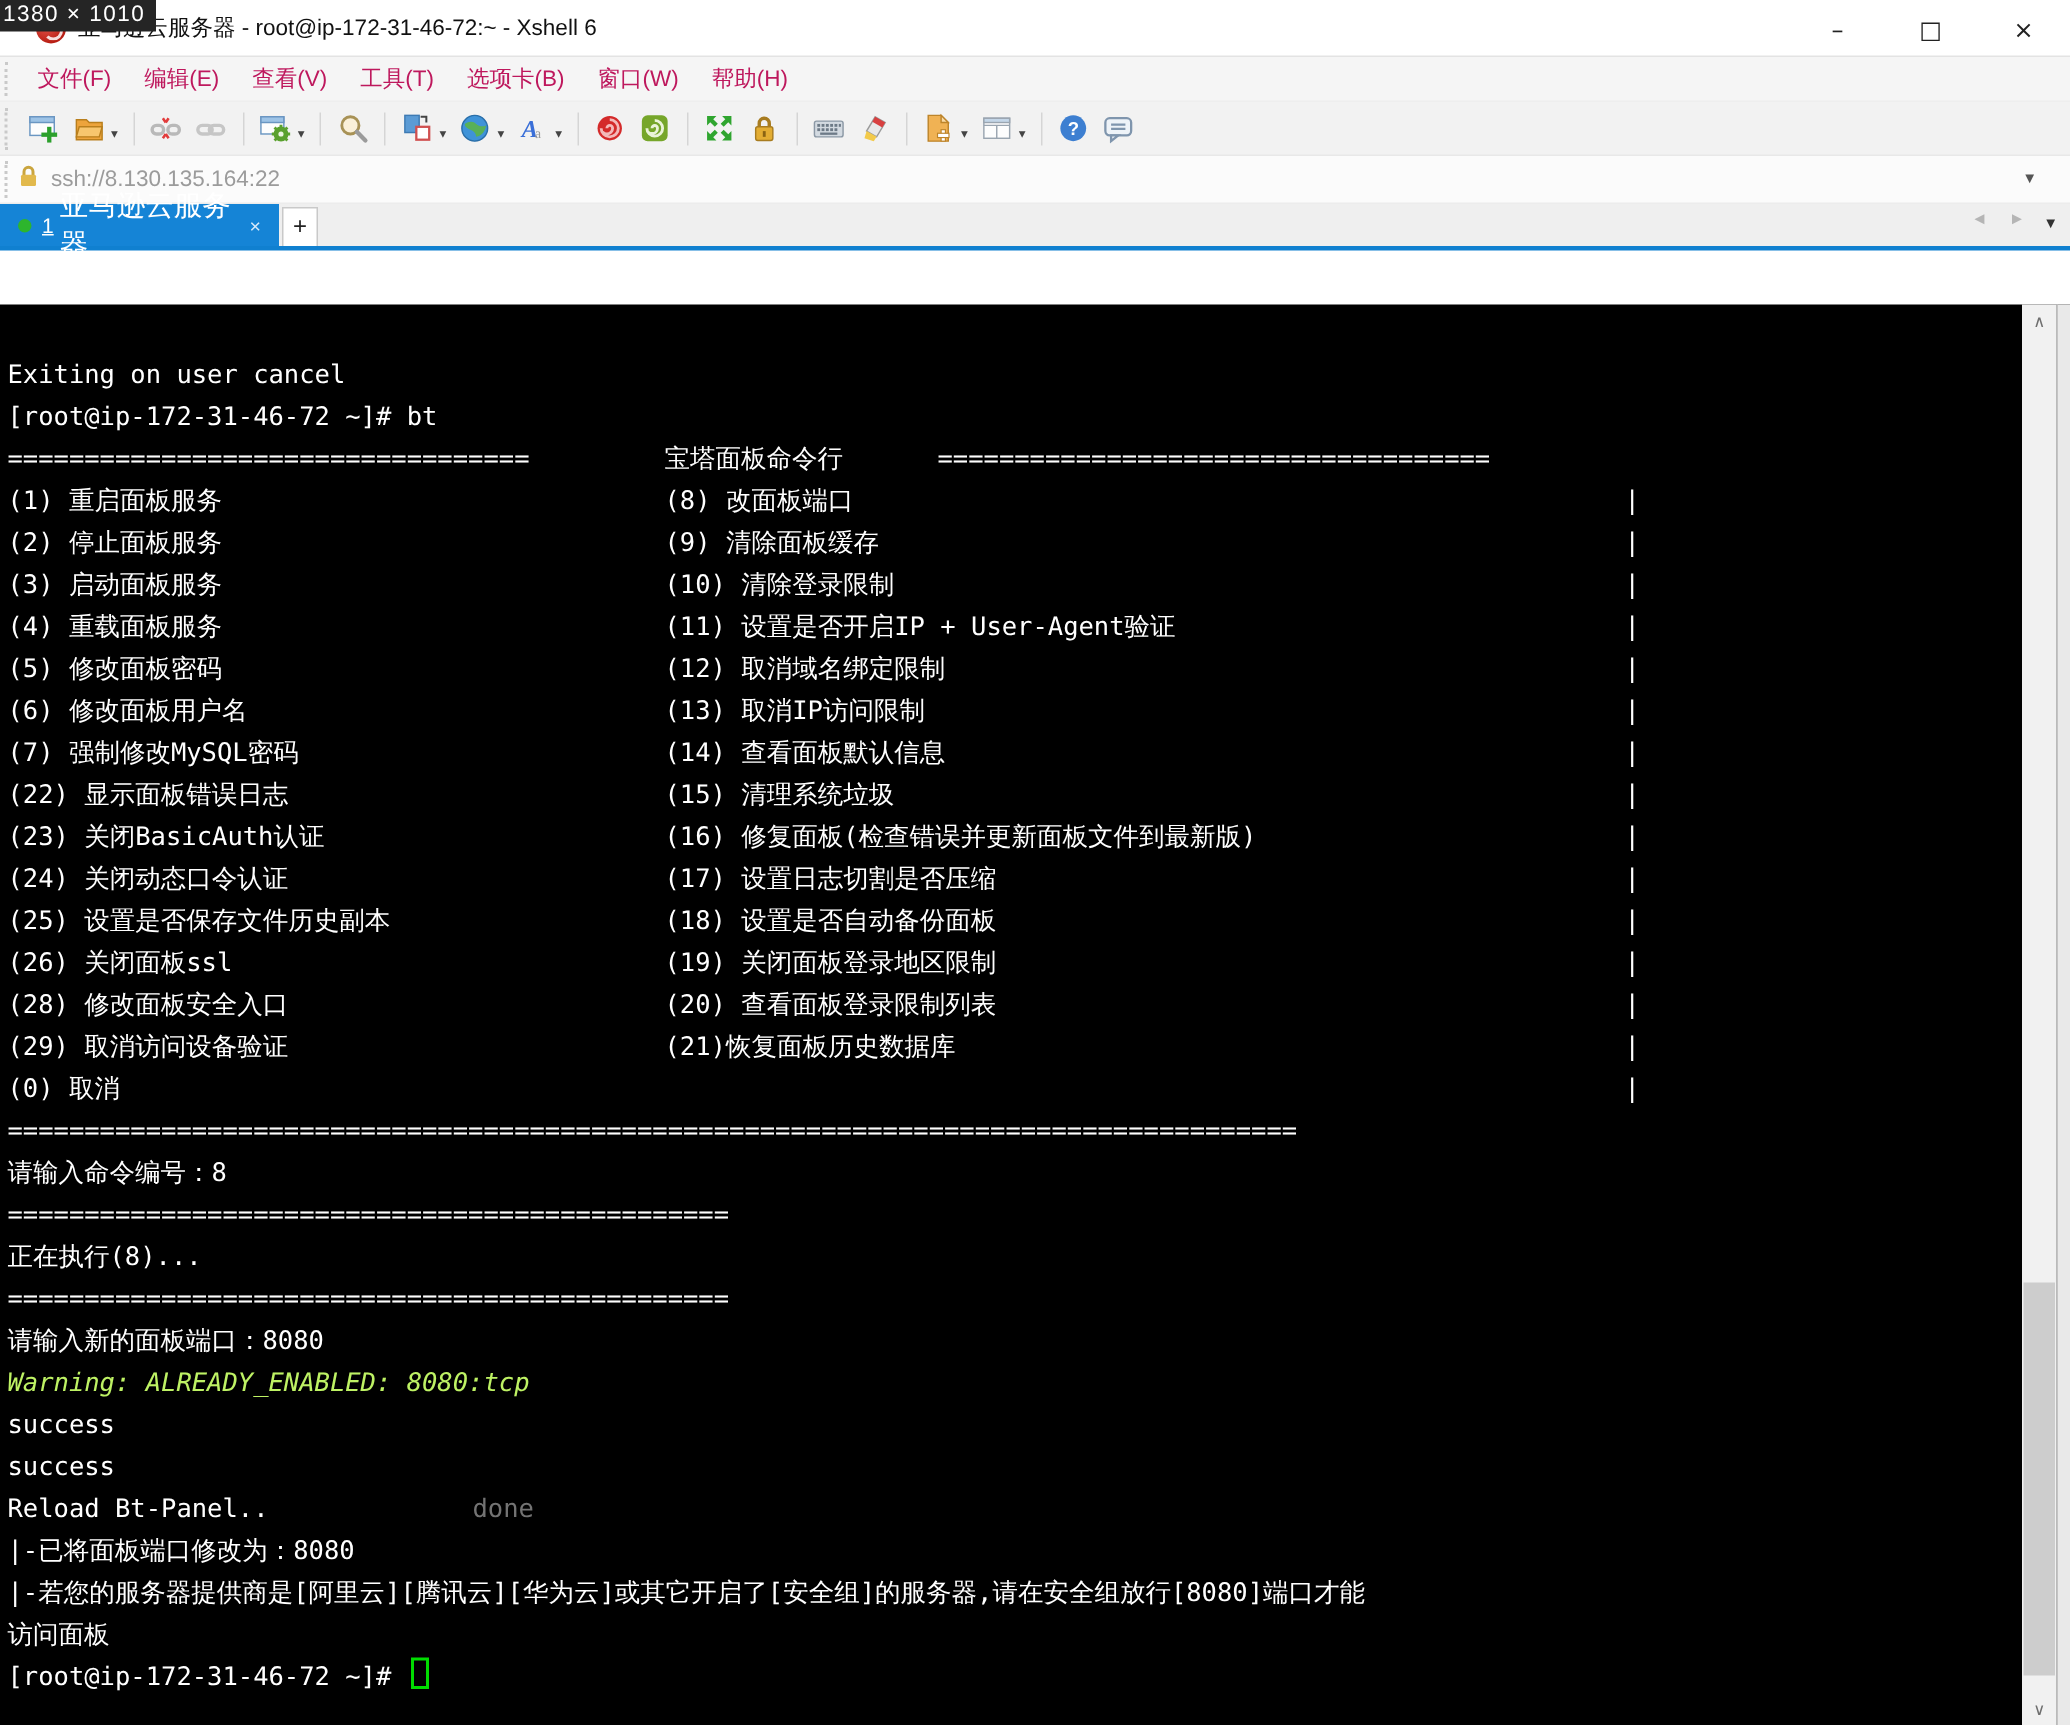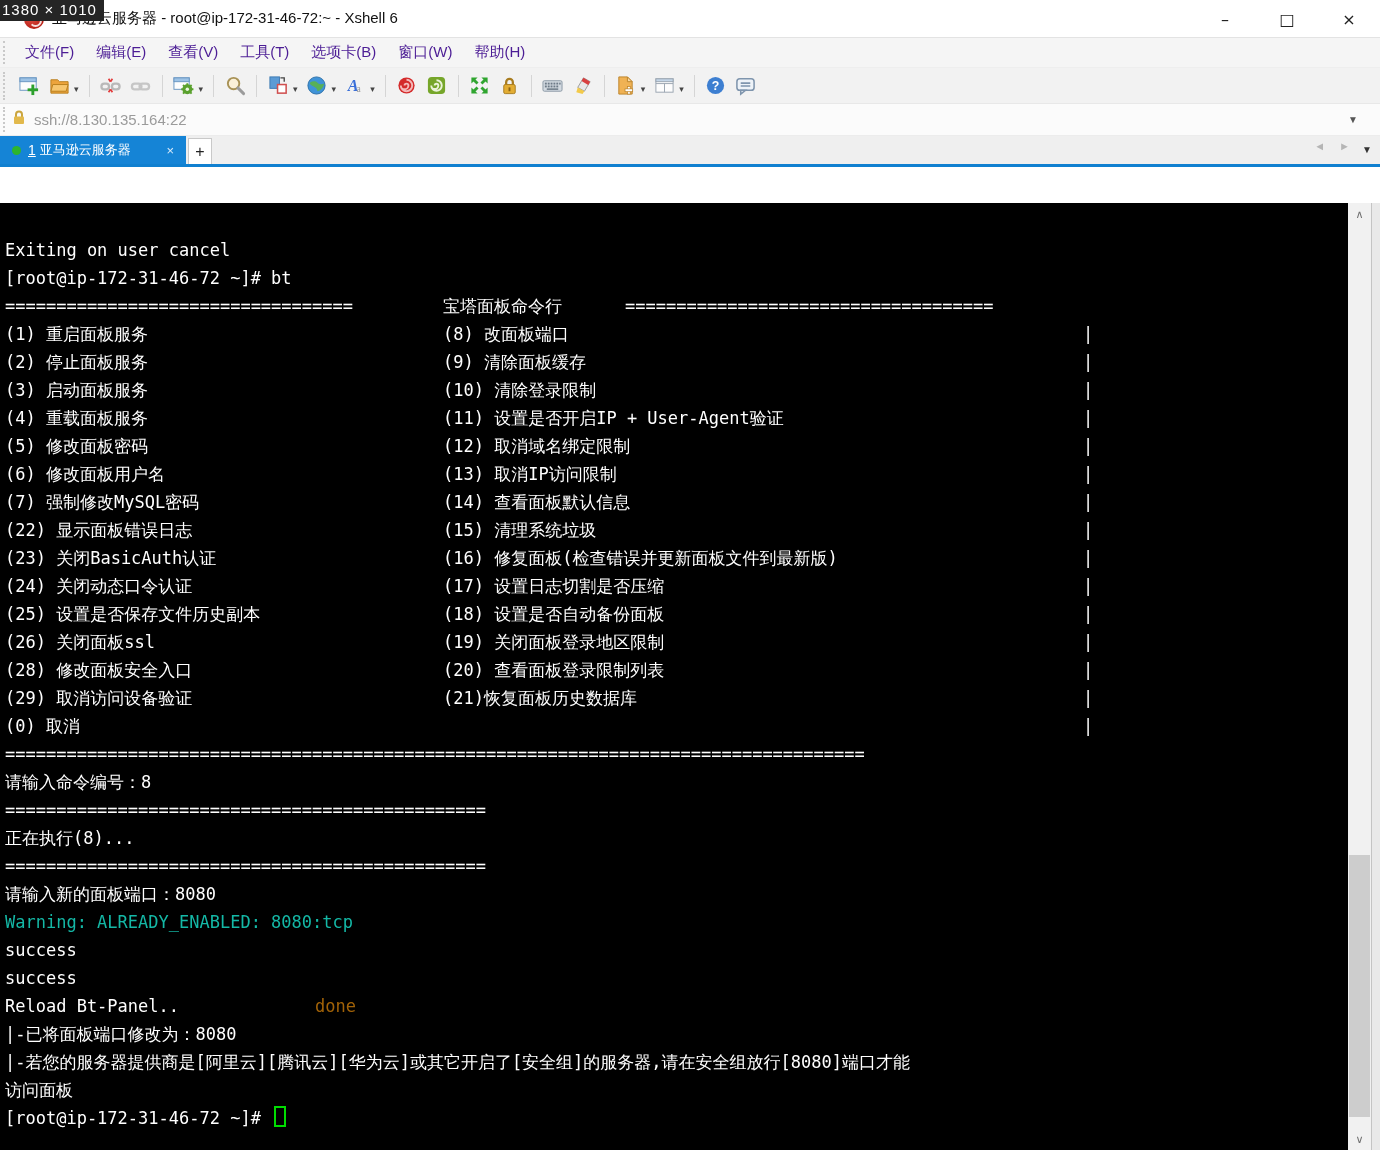--- a/index.html
+++ b/index.html
@@ -17,21 +17,21 @@
               border:2px solid rgba(255,255,255,.85); border-left-color:transparent; border-radius:50%; }
   #title-text { position:absolute; left:52px; top:9px; font-size:15px; color:#111; }
   #win-controls { position:absolute; right:0; top:0; height:38px; display:flex; }
   .winbtn { width:62px; height:38px; display:flex; align-items:center; justify-content:center;
             font-size:16px; color:#222; font-family:"DejaVu Sans", sans-serif; }
 
   
   #menubar { height:30px; background:#f5f5f5; display:flex; align-items:center; padding-left:14px;
              border-bottom:1px solid #eee; position:relative; }
   .grip { width:5px; height:80%; border-left:2px dotted #c9c9c9; position:absolute; left:3px; top:10%; }
-  .menu-item { font-size:15px; color:#4c1d95; padding:4px 11px; cursor:default; }
+  .menu-item { font-size:15px; color:#be185d; padding:4px 11px; cursor:default; }
 
   
   #toolbar { height:36px; background:#f2f2f2; display:flex; align-items:center; padding-left:14px;
              position:relative; border-bottom:1px solid #e8e8e8; }
   .tb-icon { width:26px; height:26px; display:flex; align-items:center; justify-content:center; margin:0 2px; }
   .tb-icon svg { width:21px; height:21px; }
   .caret { font-size:9px; color:#444; margin:6px 4px 0 0; }
   .tb-sep { width:1px; height:22px; background:#d5d5d5; margin:0 6px; }
 
   
@@ -46,37 +46,37 @@
              position:relative; border-bottom:1px solid #e6e6e6; }
   #info-flag { margin-right:9px; }
   #info-text { font-size:14px; color:#ababab; }
 
   
   #tabbar { height:28px; background:#efefef; display:flex; align-items:flex-end; position:relative; }
   #tab-active { height:28px; width:186px; background:#1584d6; color:#fff; display:flex;
                 align-items:center; padding:0 8px; }
   #tab-dot { width:9px; height:9px; border-radius:50%; background:#2db52d; margin:0 7px 0 4px; }
   #tab-num { font-size:14px; text-decoration:underline; margin-right:4px; }
-  #tab-name { font-size:13px; flex:1; }
+  #tab-name { font-size:19px; flex:1; }
   #tab-close { font-size:13px; color:#d8eafa; padding:0 4px; }
   #tab-new { height:26px; width:24px; background:#fff; border:1px solid #c9c9c9; border-bottom:none;
              margin-left:2px; display:flex; align-items:center; justify-content:center;
              font-size:16px; color:#222; }
   #tab-scroll { position:absolute; right:30px; top:4px; display:flex; gap:14px; color:#b5b5b5; font-size:11px; }
   #tab-menu-drop { position:absolute; right:8px; top:8px; color:#333; font-size:10px; }
   #tab-underline { height:3px; background:#1080d0; }
 
   
   #terminal { position:absolute; left:0; top:203px; width:1380px; height:947px; background:#000; overflow:hidden; }
   #terminal-content { padding:33px 0 0 5px; font-family:"DejaVu Sans Mono", monospace;
                       font-size:17px; line-height:28px; color:#fff; white-space:pre; }
   .tline { position:relative; height:28px; }
   .abs { position:absolute; top:0; }
-  .warn { color:#14b8a6; }
-  .green { color:#a16207; }
+  .warn { color:#bef264;font-style:italic; }
+  .green { color:#737373; }
   .cursor { display:inline-block; width:12px; height:21px; border:2px solid #00dc00;
             vertical-align:-3px; margin-left:3px; }
 
   
   #right-strip { position:absolute; right:0; top:203px; width:9px; height:947px; background:#e9e9e9;
                  border-left:1px solid #c4c4c4; }
   #scrollbar { position:absolute; right:9px; top:203px; width:23px; height:947px; background:#f1f1f1; }
   .sb-arrow { position:absolute; left:0; width:23px; height:22px; display:flex; align-items:center;
               justify-content:center; color:#6f6f6f; font-size:11px; font-family:"DejaVu Sans", sans-serif; }
   #sb-up { top:0; }

